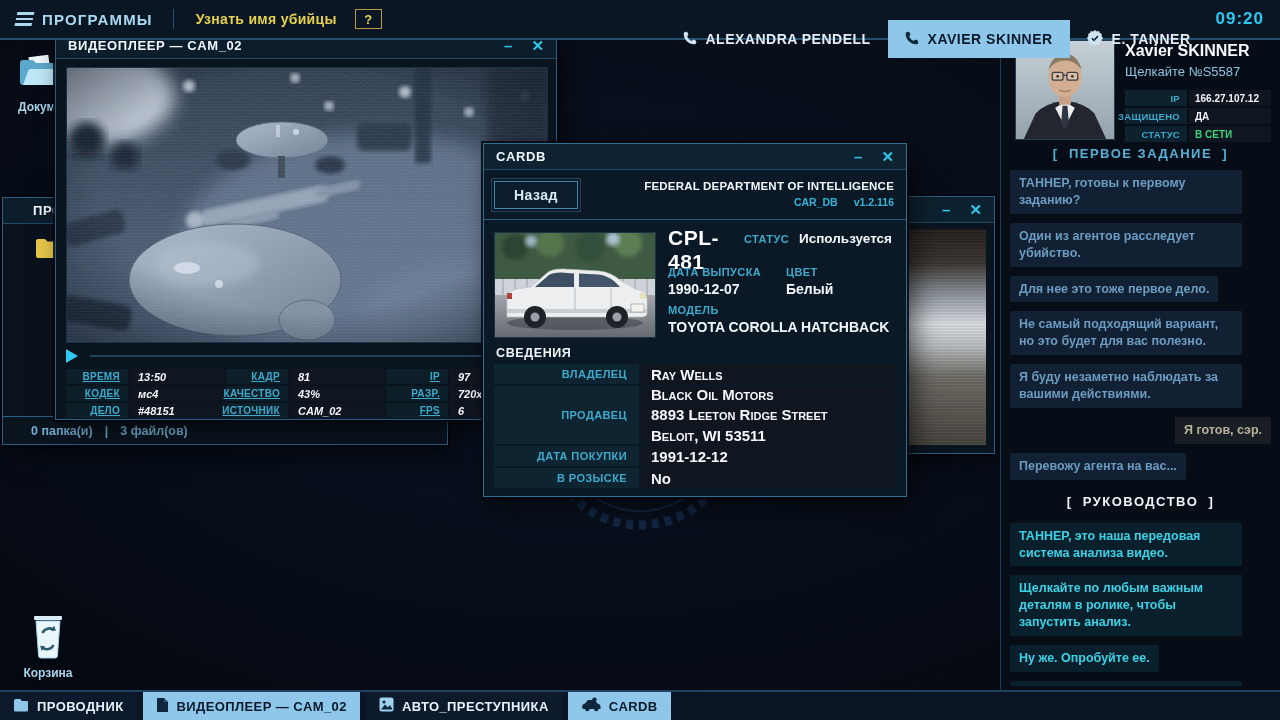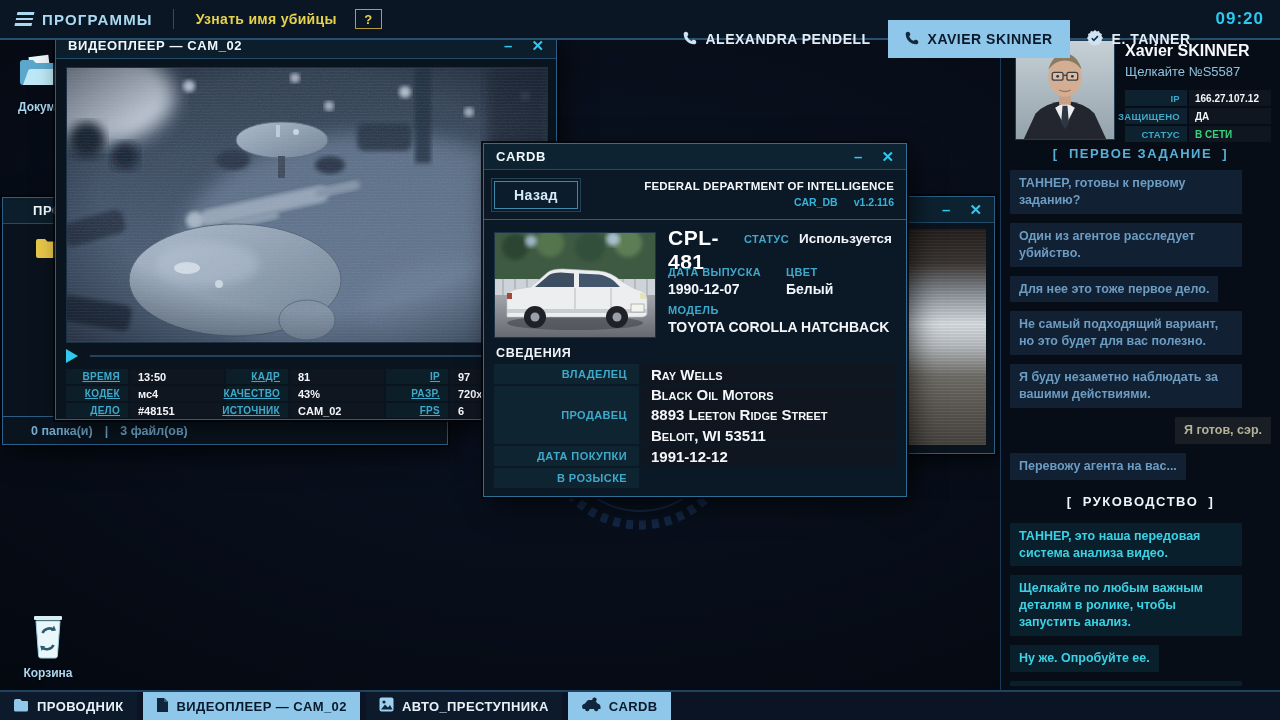--- a/index.html
+++ b/index.html
@@ -59,21 +59,21 @@
   .play-btn { width:0; height:0; border-left:12px solid #2fc8ee; border-top:7px solid transparent;
     border-bottom:7px solid transparent; cursor:pointer; }
   .track { flex:1; height:2px; background:#24425c; margin-left:12px; position:relative; cursor:pointer; }
   .handle { position:absolute; right:3px; top:-4px; width:20px; height:9px; background:#35d2f0;
     border-radius:2px; box-shadow:0 0 7px rgba(53,210,240,.85); cursor:grab; }
   .stats { position:absolute; left:10px; top:336px; width:482px; display:grid;
     grid-template-columns:62px 94px 62px 94px 62px 94px; gap:2px; grid-auto-rows:15px; }
   .stat-l { background:#0c1f29; color:#3fa9cc; font-size:10px; font-weight:bold; display:flex;
     align-items:center; justify-content:flex-end; padding-right:8px; letter-spacing:.3px;text-decoration:underline; }
   .stat-v { background:#10161f; color:#f2f6fa; font-size:11px; font-weight:bold; display:flex;
-    align-items:center; padding-left:8px; white-space:nowrap; overflow:hidden; }
+    align-items:center; padding-left:8px; white-space:nowrap; overflow:hidden;font-style:italic; }
 
   
   #photowin { left:615px; top:196px; width:380px; height:258px; z-index:4; }
   #photowin .titlebar { background:#0d2230; }
   .photo-area { position:absolute; left:8px; top:32px; right:8px; bottom:8px; overflow:hidden;
     background:
       radial-gradient(95px 75px at 38% 45%, #ffffff 0%, #eef2f6 40%, rgba(200,212,224,.55) 62%, rgba(40,50,60,0) 78%),
       linear-gradient(to bottom, #241f1d 0%, #3a3532 16%, #8a9098 30%, #d8dde2 44%, #b8bcc0 54%, #6e6c66 68%, #57534d 86%, #46433e 100%);
     cursor:crosshair; }
   .photo-area::before { content:""; position:absolute; left:0; top:0; bottom:0; width:5px;
@@ -469,20 +469,21 @@
       <div class="d-v h1 sc">Ray Wells</div>
       <div class="d-l h3">ПРОДАВЕЦ</div>
       <div class="d-v h3 multi sc">
         <span>Black Oil Motors</span>
         <span>8893 Leeton Ridge Street</span>
         <span>Beloit, WI 53511</span>
       </div>
       <div class="d-l h1">ДАТА ПОКУПКИ</div>
       <div class="d-v h1">1991-12-12</div>
       <div class="d-l h1">В РОЗЫСКЕ</div>
+      <div class="d-v h1">No</div>
     </div>
   </div>
 
   <div id="sidebar">
     <div class="pphoto">
       <svg width="98" height="98" viewBox="0 0 100 100">
         <defs>
           <linearGradient id="pbg" x1="0" y1="0" x2="0" y2="1">
             <stop offset="0" stop-color="#c6d0d6"></stop>
               <stop offset="1" stop-color="#94a2ac"></stop>

